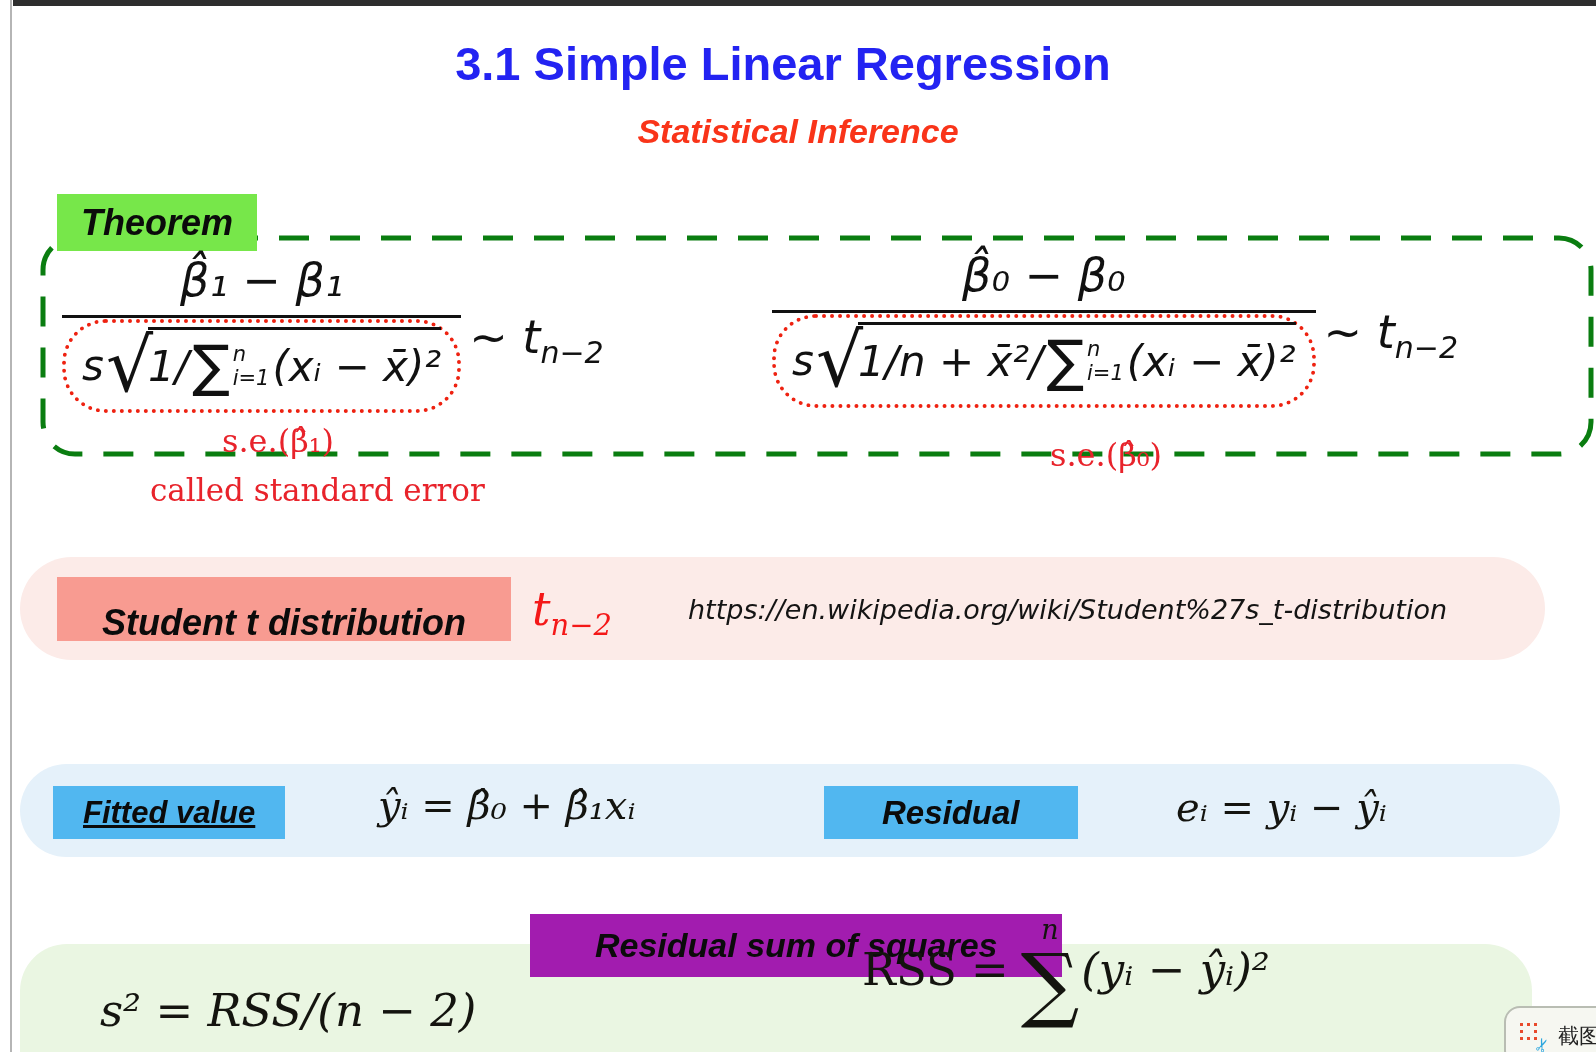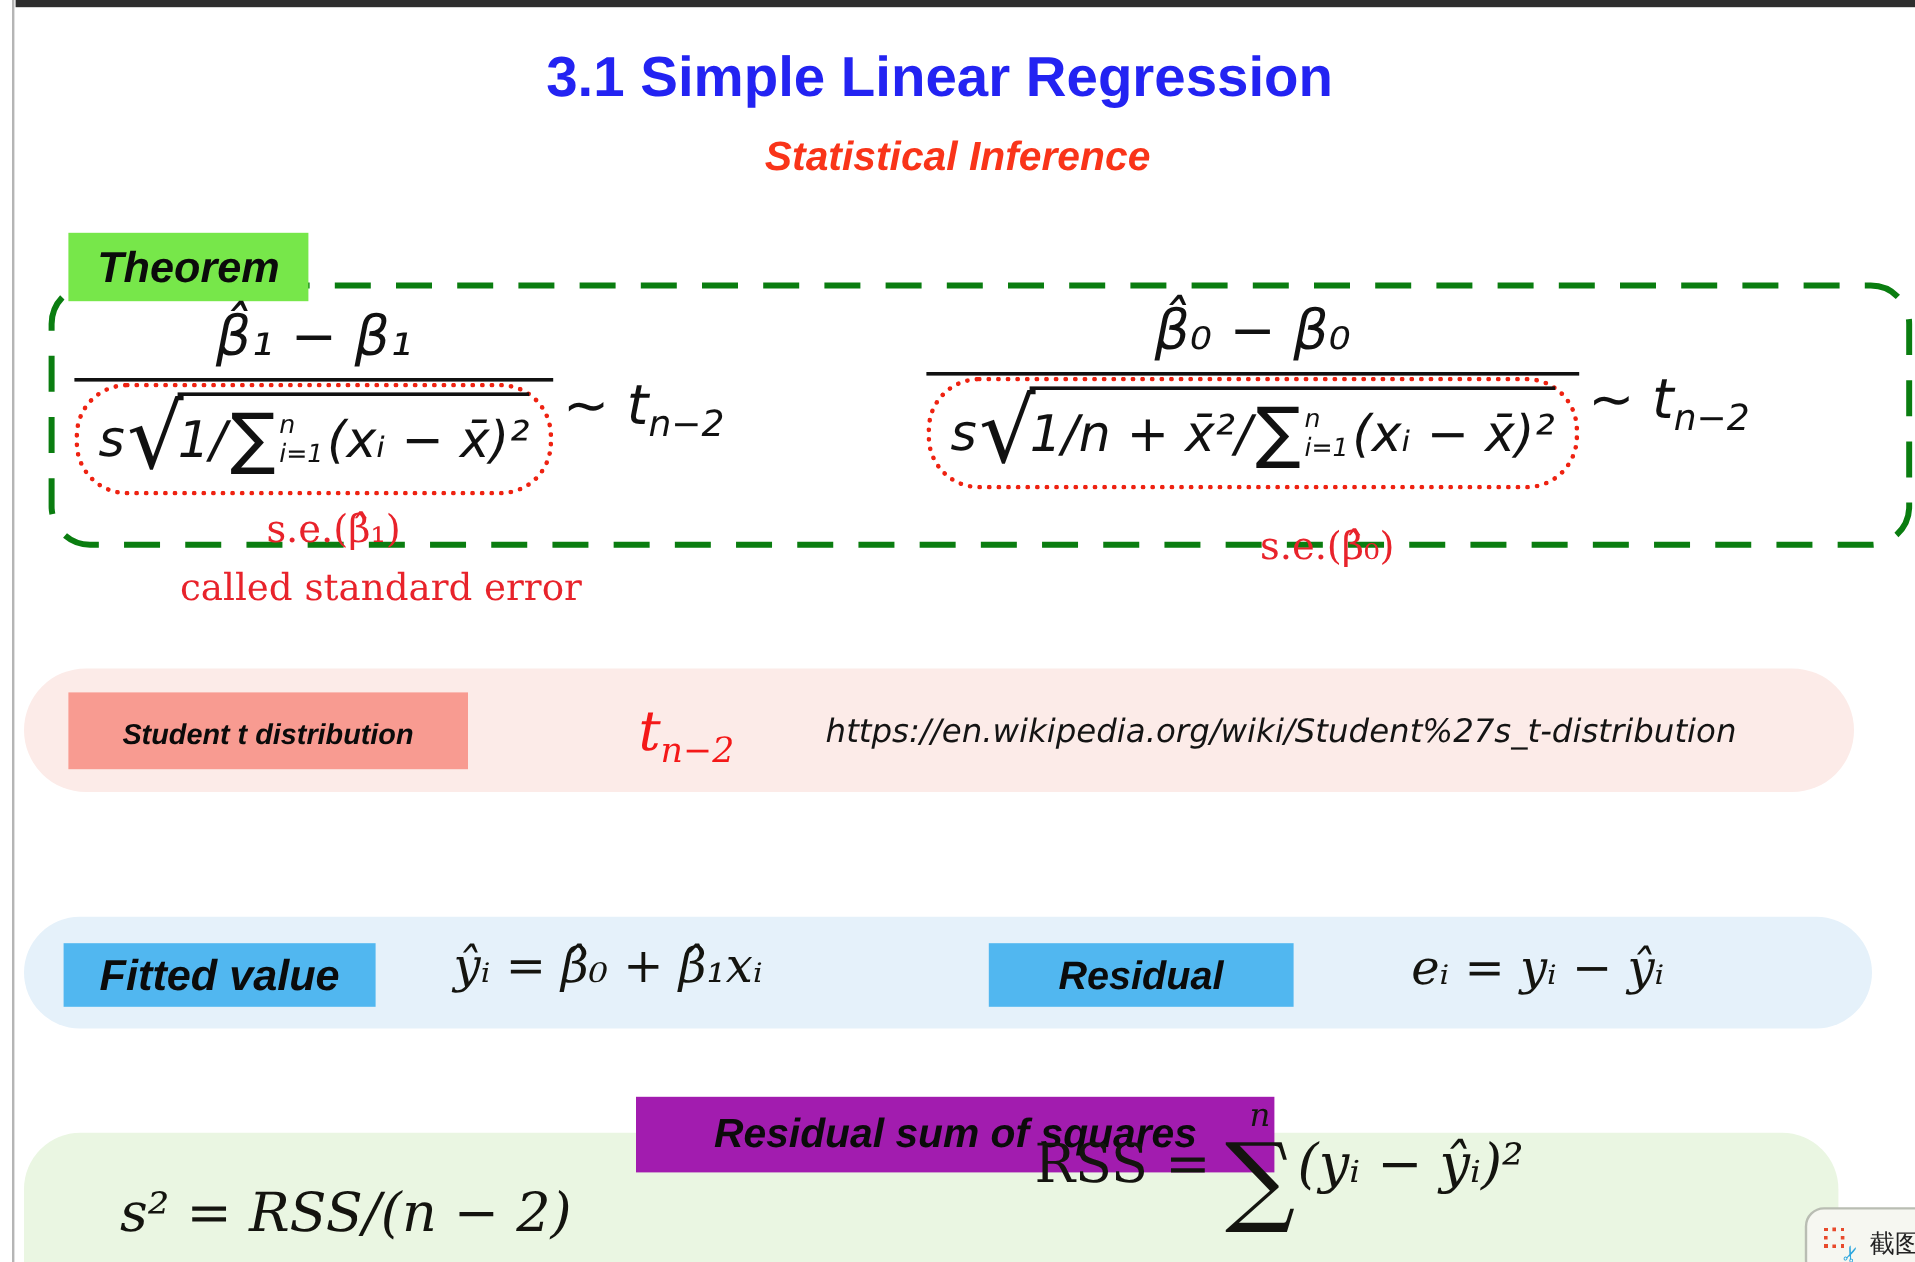--- a/index.html
+++ b/index.html
@@ -13,22 +13,22 @@
 
   
   .title    { position:absolute; left:0; right:30px; top:36px; text-align:center;
               font-size:47px; font-weight:bold; color:#2323f2; letter-spacing:0px; }
   .subtitle { position:absolute; left:0; right:0; top:112px; text-align:center;
               font-size:34px; font-weight:bold; font-style:italic; color:#f93419; }
 
   
   .hl { position:absolute; display:inline-block; font-weight:bold; font-style:italic; color:#0b0b0b; white-space:nowrap; }
   .theorem-label  { left:57px;  top:194px; height:57px; line-height:57px; padding:0 24px; font-size:36px; background:#77e74a; }
-  .hl-student     { left:57px;  top:577px; height:64px; line-height:64px; padding:4px 45px; font-size:24px; background:#f89b91;text-align:center; }
-  .hl-fitted      { left:53px;  top:786px; height:53px; line-height:53px; padding:0 30px; font-size:36px; background:#51b7f0; }
+  .hl-student     { left:57px;  top:577px; height:64px; line-height:64px; padding:14px 45px; font-size:36px; background:#f89b91;text-align:center; }
+  .hl-fitted      { left:53px;  top:786px; height:53px; line-height:53px; padding:0 30px; font-size:31px; background:#51b7f0;text-decoration:underline; }
   .hl-residual    { left:824px; top:786px; height:53px; line-height:53px; padding:0 58px; font-size:33px; background:#51b7f0; }
   .rss-label      { left:530px; top:914px; height:63px; line-height:63px; padding:0 65px; font-size:34px; background:#a21caf; }
 
   
   .band { position:absolute; }
   .band-pink  { left:20px; top:557px; width:1525px; height:103px; border-radius:52px; background:#fcebe8; }
   .band-blue  { left:20px; top:764px; width:1540px; height:93px;  border-radius:47px; background:#e5f1fa; }
   .band-green { left:20px; top:944px; width:1512px; height:130px; border-radius:47px 47px 0 0; background:#eaf6e2; }
 
   

